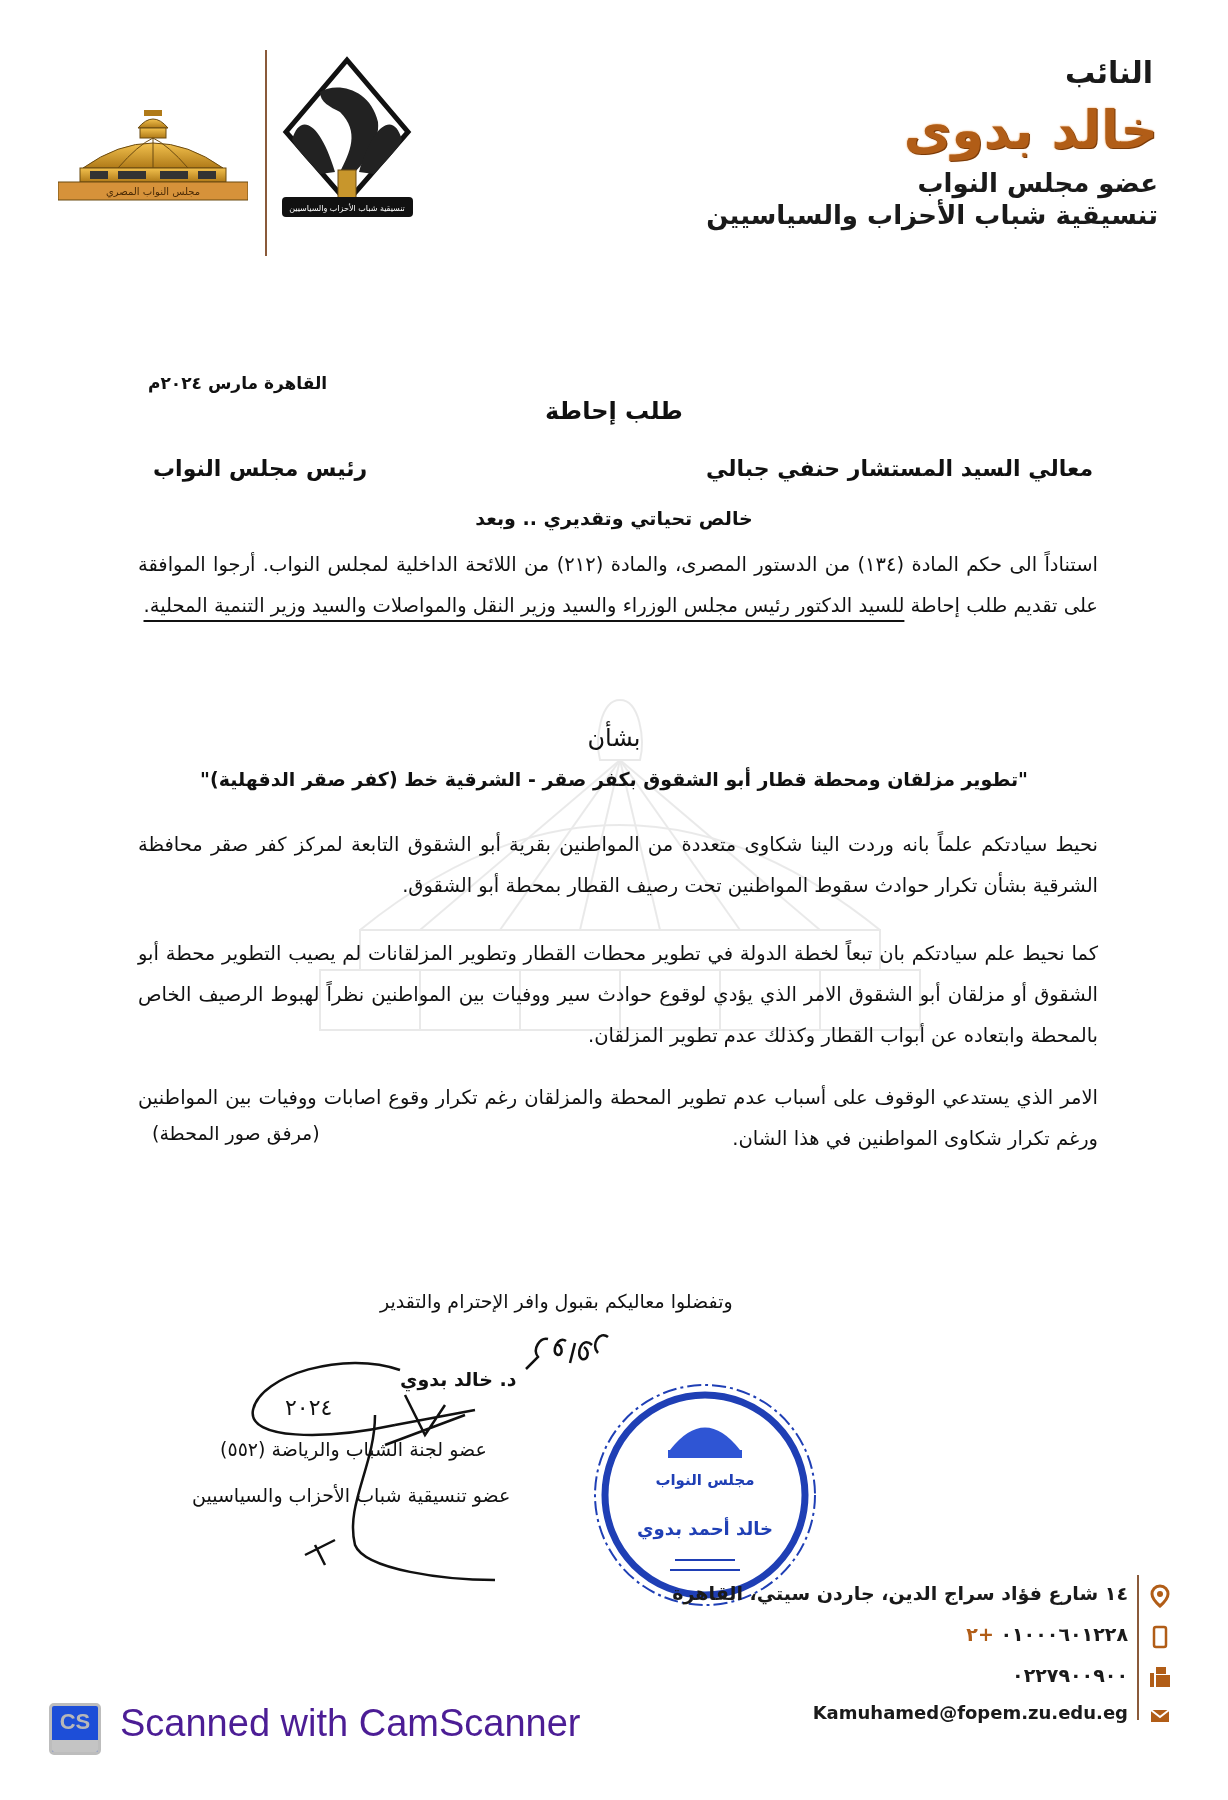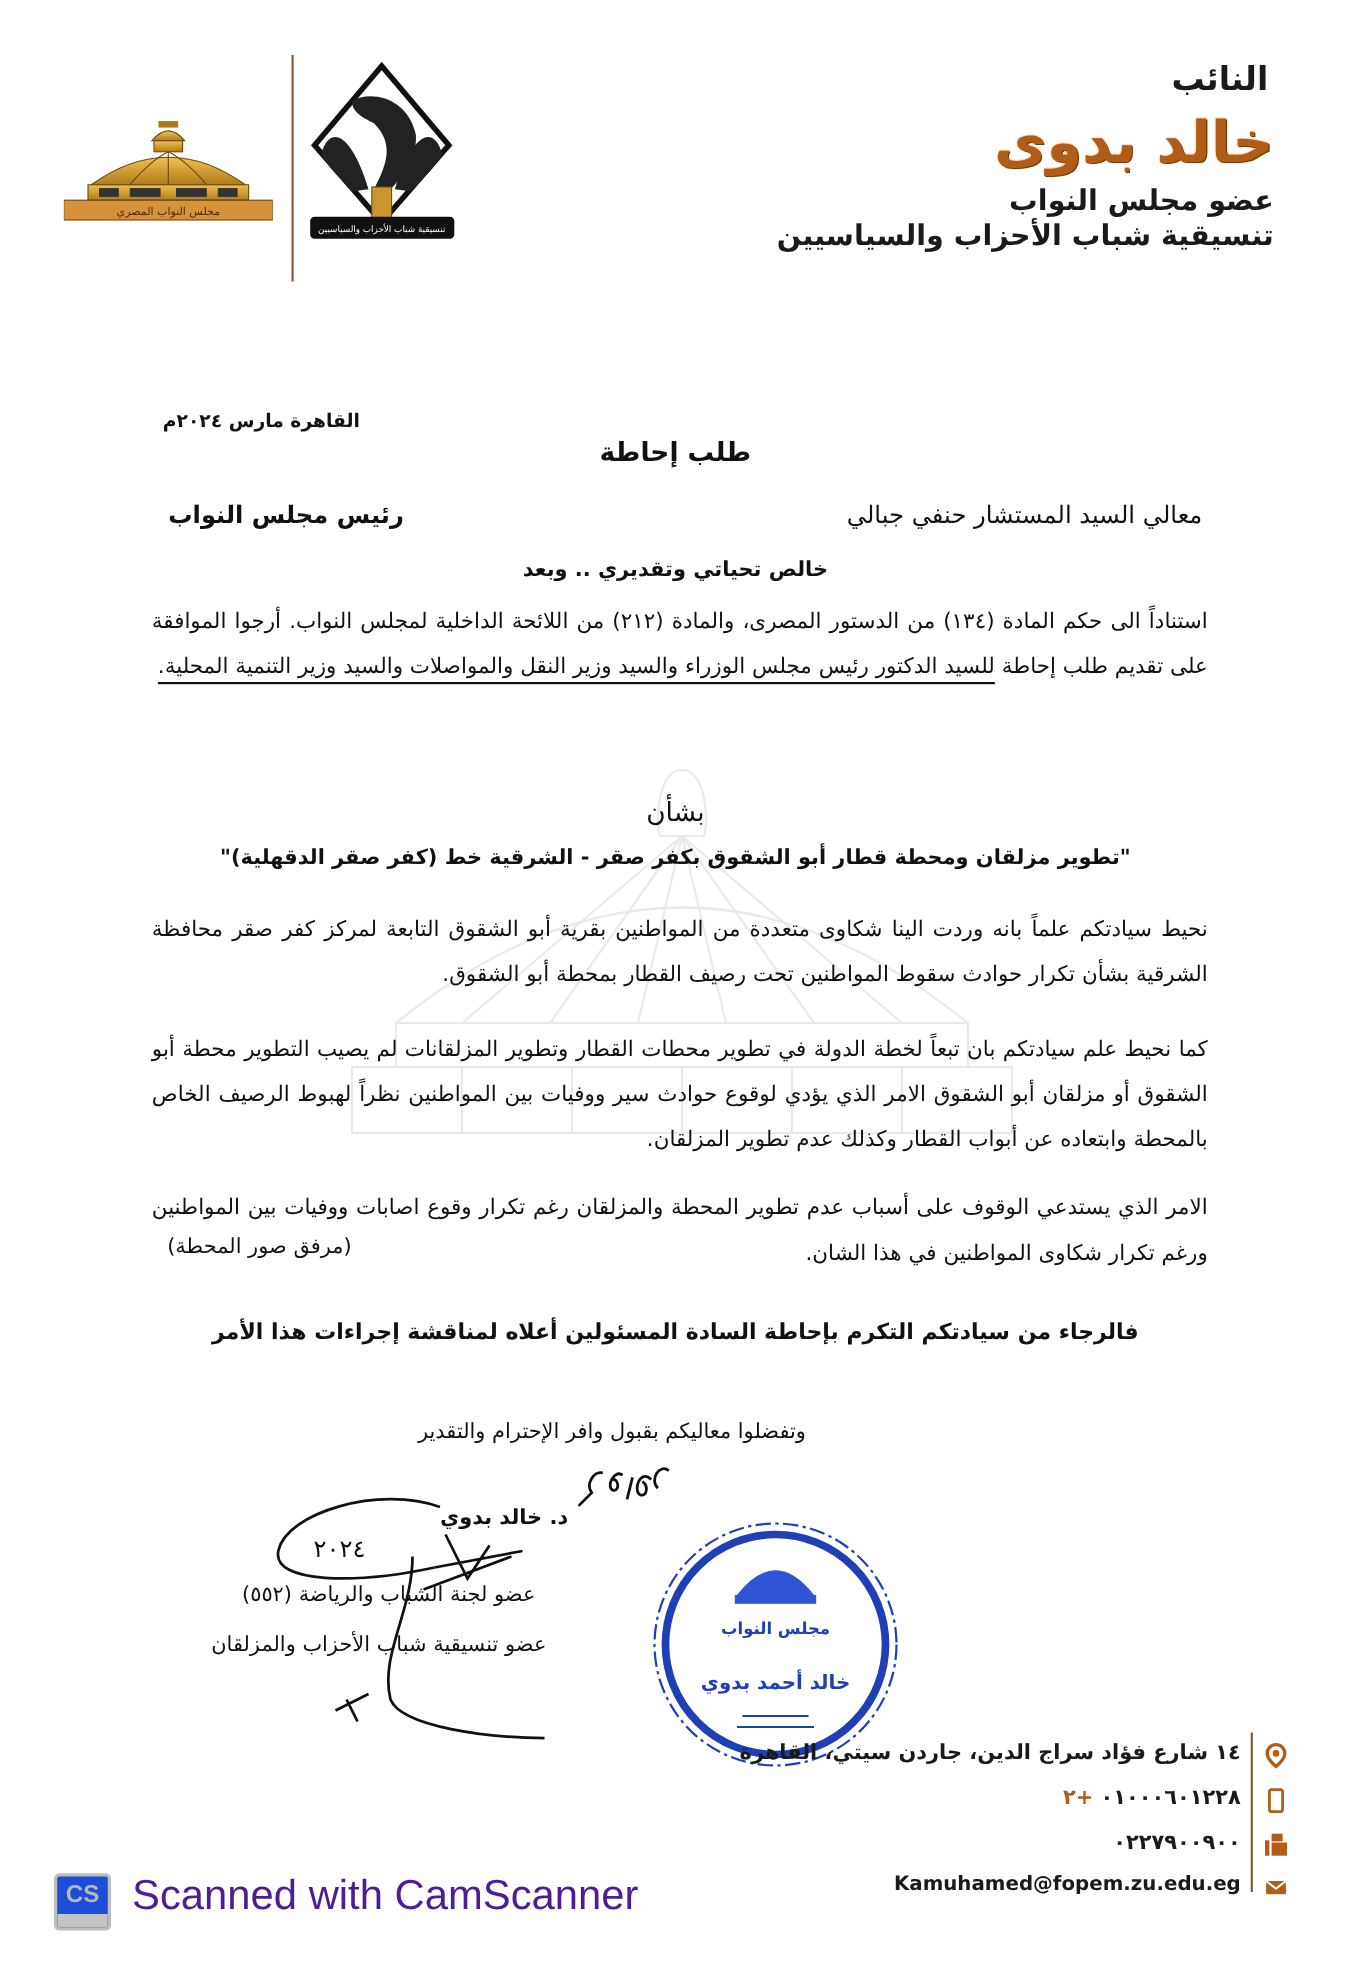--- a/index.html
+++ b/index.html
@@ -21,21 +21,21 @@
   .vsep { left: 265px; top: 50px; width: 2px; height: 206px; background: #8a5a3a; }
 
   
   .logo-parl { left: 58px; top: 110px; width: 190px; height: 92px; }
   .logo-coord { left: 280px; top: 52px; width: 135px; height: 175px; }
 
   
   .date { left: 148px; top: 373px; font-size: 17px; font-weight: bold; }
   .subject { left: 0; width: 1228px; text-align: center; top: 397px; font-size: 24px; font-weight: bold; }
   .addr-left { left: 153px; top: 456px; font-size: 22px; font-weight: bold; }
-  .addr-right { right: 135px; top: 456px; font-size: 22px; font-weight: normal; }
+  .addr-right { right: 135px; top: 456px; font-size: 22px; font-weight: bold; }
   .greeting { left: 0; width: 1228px; text-align: center; top: 507px; font-size: 19px; font-weight: bold; text-indent: 0; padding-left: 0; }
   .para { right: 130px; width: 960px; font-size: 19.5px; line-height: 41px; text-align: justify; text-align-last: right; }
   .p1 { top: 544px; }
   .p1 u { text-decoration: underline; text-underline-offset: 8px; text-decoration-thickness: 2px; }
   .regarding { left: 0; width: 1228px; text-align: center; top: 724px; font-size: 24px; font-weight: normal; }
   .topic { left: 0; width: 1228px; text-align: center; top: 768px; font-size: 19px; font-weight: bold; }
   .p2 { top: 824px; }
   .p3 { top: 933px; }
   .p4 { top: 1077px; }
   .attached { left: 152px; top: 1122px; font-size: 19px; }
@@ -143,39 +143,38 @@
 
 <div class="abs rtl regarding">بشأن</div>
 <div class="abs rtl topic">"تطوير مزلقان ومحطة قطار أبو الشقوق بكفر صقر - الشرقية خط (كفر صقر الدقهلية)"</div>
 
 <div class="abs rtl para p2">نحيط سيادتكم علماً بانه وردت الينا شكاوى متعددة من المواطنين بقرية أبو الشقوق التابعة لمركز كفر صقر محافظة الشرقية بشأن تكرار حوادث سقوط المواطنين تحت رصيف القطار بمحطة أبو الشقوق.</div>
 <div class="abs rtl para p3">كما نحيط علم سيادتكم بان تبعاً لخطة الدولة في تطوير محطات القطار وتطوير المزلقانات لم يصيب التطوير محطة أبو الشقوق أو مزلقان أبو الشقوق الامر الذي يؤدي لوقوع حوادث سير ووفيات بين المواطنين نظراً لهبوط الرصيف الخاص بالمحطة وابتعاده عن أبواب القطار وكذلك عدم تطوير المزلقان.</div>
 <div class="abs rtl para p4">الامر الذي يستدعي الوقوف على أسباب عدم تطوير المحطة والمزلقان رغم تكرار وقوع اصابات ووفيات بين المواطنين ورغم تكرار شكاوى المواطنين في هذا الشان.</div>
 <div class="abs rtl attached">(مرفق صور المحطة)</div>
 
 <div class="abs rtl request">
-  <div>فالرجاء من سيادتكم التكرم بإحاطة السادة المسئولين أعلاه لمناقشة إجراءات هذا الأمر</div>
 </div>
 
 <div class="abs rtl closing">وتفضلوا معاليكم بقبول وافر الإحترام والتقدير</div>
 
 <svg class="abs" style="left:520px;top:1325px;width:95px;height:50px" viewBox="0 0 95 50">
   <path d="M88 12 C80 5 70 20 78 28 M72 20 C62 10 55 30 62 34 C68 36 70 26 64 22 M55 18 L50 38 M46 16 C38 10 30 28 38 30 C44 30 42 18 36 20 M28 14 C20 12 12 24 18 32 C14 36 10 40 6 44" stroke="#111" stroke-width="2.5" fill="none"></path>
 </svg>
 
 <svg class="abs" style="left:245px;top:1355px;width:260px;height:230px" viewBox="0 0 260 230">
   <path d="M155 15 C100 -5 15 20 8 55 C2 85 80 85 150 70" stroke="#111" stroke-width="2.5" fill="none"></path>
   <text x="40" y="60" font-size="22" fill="#111" font-family="DejaVu Sans, sans-serif">٢٠٢٤</text>
   <path d="M150 70 L230 55 M140 90 L220 60 M160 40 L180 80 L200 50 M130 60 C130 110 100 150 110 190 C120 215 200 225 250 225" stroke="#111" stroke-width="2.5" fill="none"></path>
   <path d="M70 190 L80 210 M60 200 L90 185" stroke="#111" stroke-width="2.5" fill="none"></path>
 </svg>
 
 <div class="abs rtl sig-name">د. خالد بدوي</div>
 <div class="abs rtl sig-role1">عضو لجنة الشباب والرياضة (٥٥٢)</div>
-<div class="abs rtl sig-role2">عضو تنسيقية شباب الأحزاب والمزلقان</div>
+<div class="abs rtl sig-role2">عضو تنسيقية شباب الأحزاب والسياسيين</div>
 
 <svg class="abs stamp" viewBox="0 0 230 230">
   <circle cx="115" cy="115" r="110" fill="none" stroke="#1f3fb5" stroke-width="2" stroke-dasharray="14 4 3 4"></circle>
   <circle cx="115" cy="115" r="100" fill="none" stroke="#1f3fb5" stroke-width="7"></circle>
   <path d="M80 70 Q115 25 150 70 Z" fill="#2f55d4"></path>
   <rect x="78" y="70" width="74" height="8" fill="#2f55d4"></rect>
   <text x="115" y="105" font-size="15" text-anchor="middle" fill="#1f3fb5" font-family="DejaVu Sans, sans-serif" font-weight="bold">مجلس النواب</text>
   <text x="115" y="155" font-size="18" text-anchor="middle" fill="#1f3fb5" font-family="DejaVu Sans, sans-serif" font-weight="bold">خالد أحمد بدوي</text>
   <line x1="85" y1="180" x2="145" y2="180" stroke="#1f3fb5" stroke-width="2"></line>
   <line x1="80" y1="190" x2="150" y2="190" stroke="#1f3fb5" stroke-width="2"></line>

